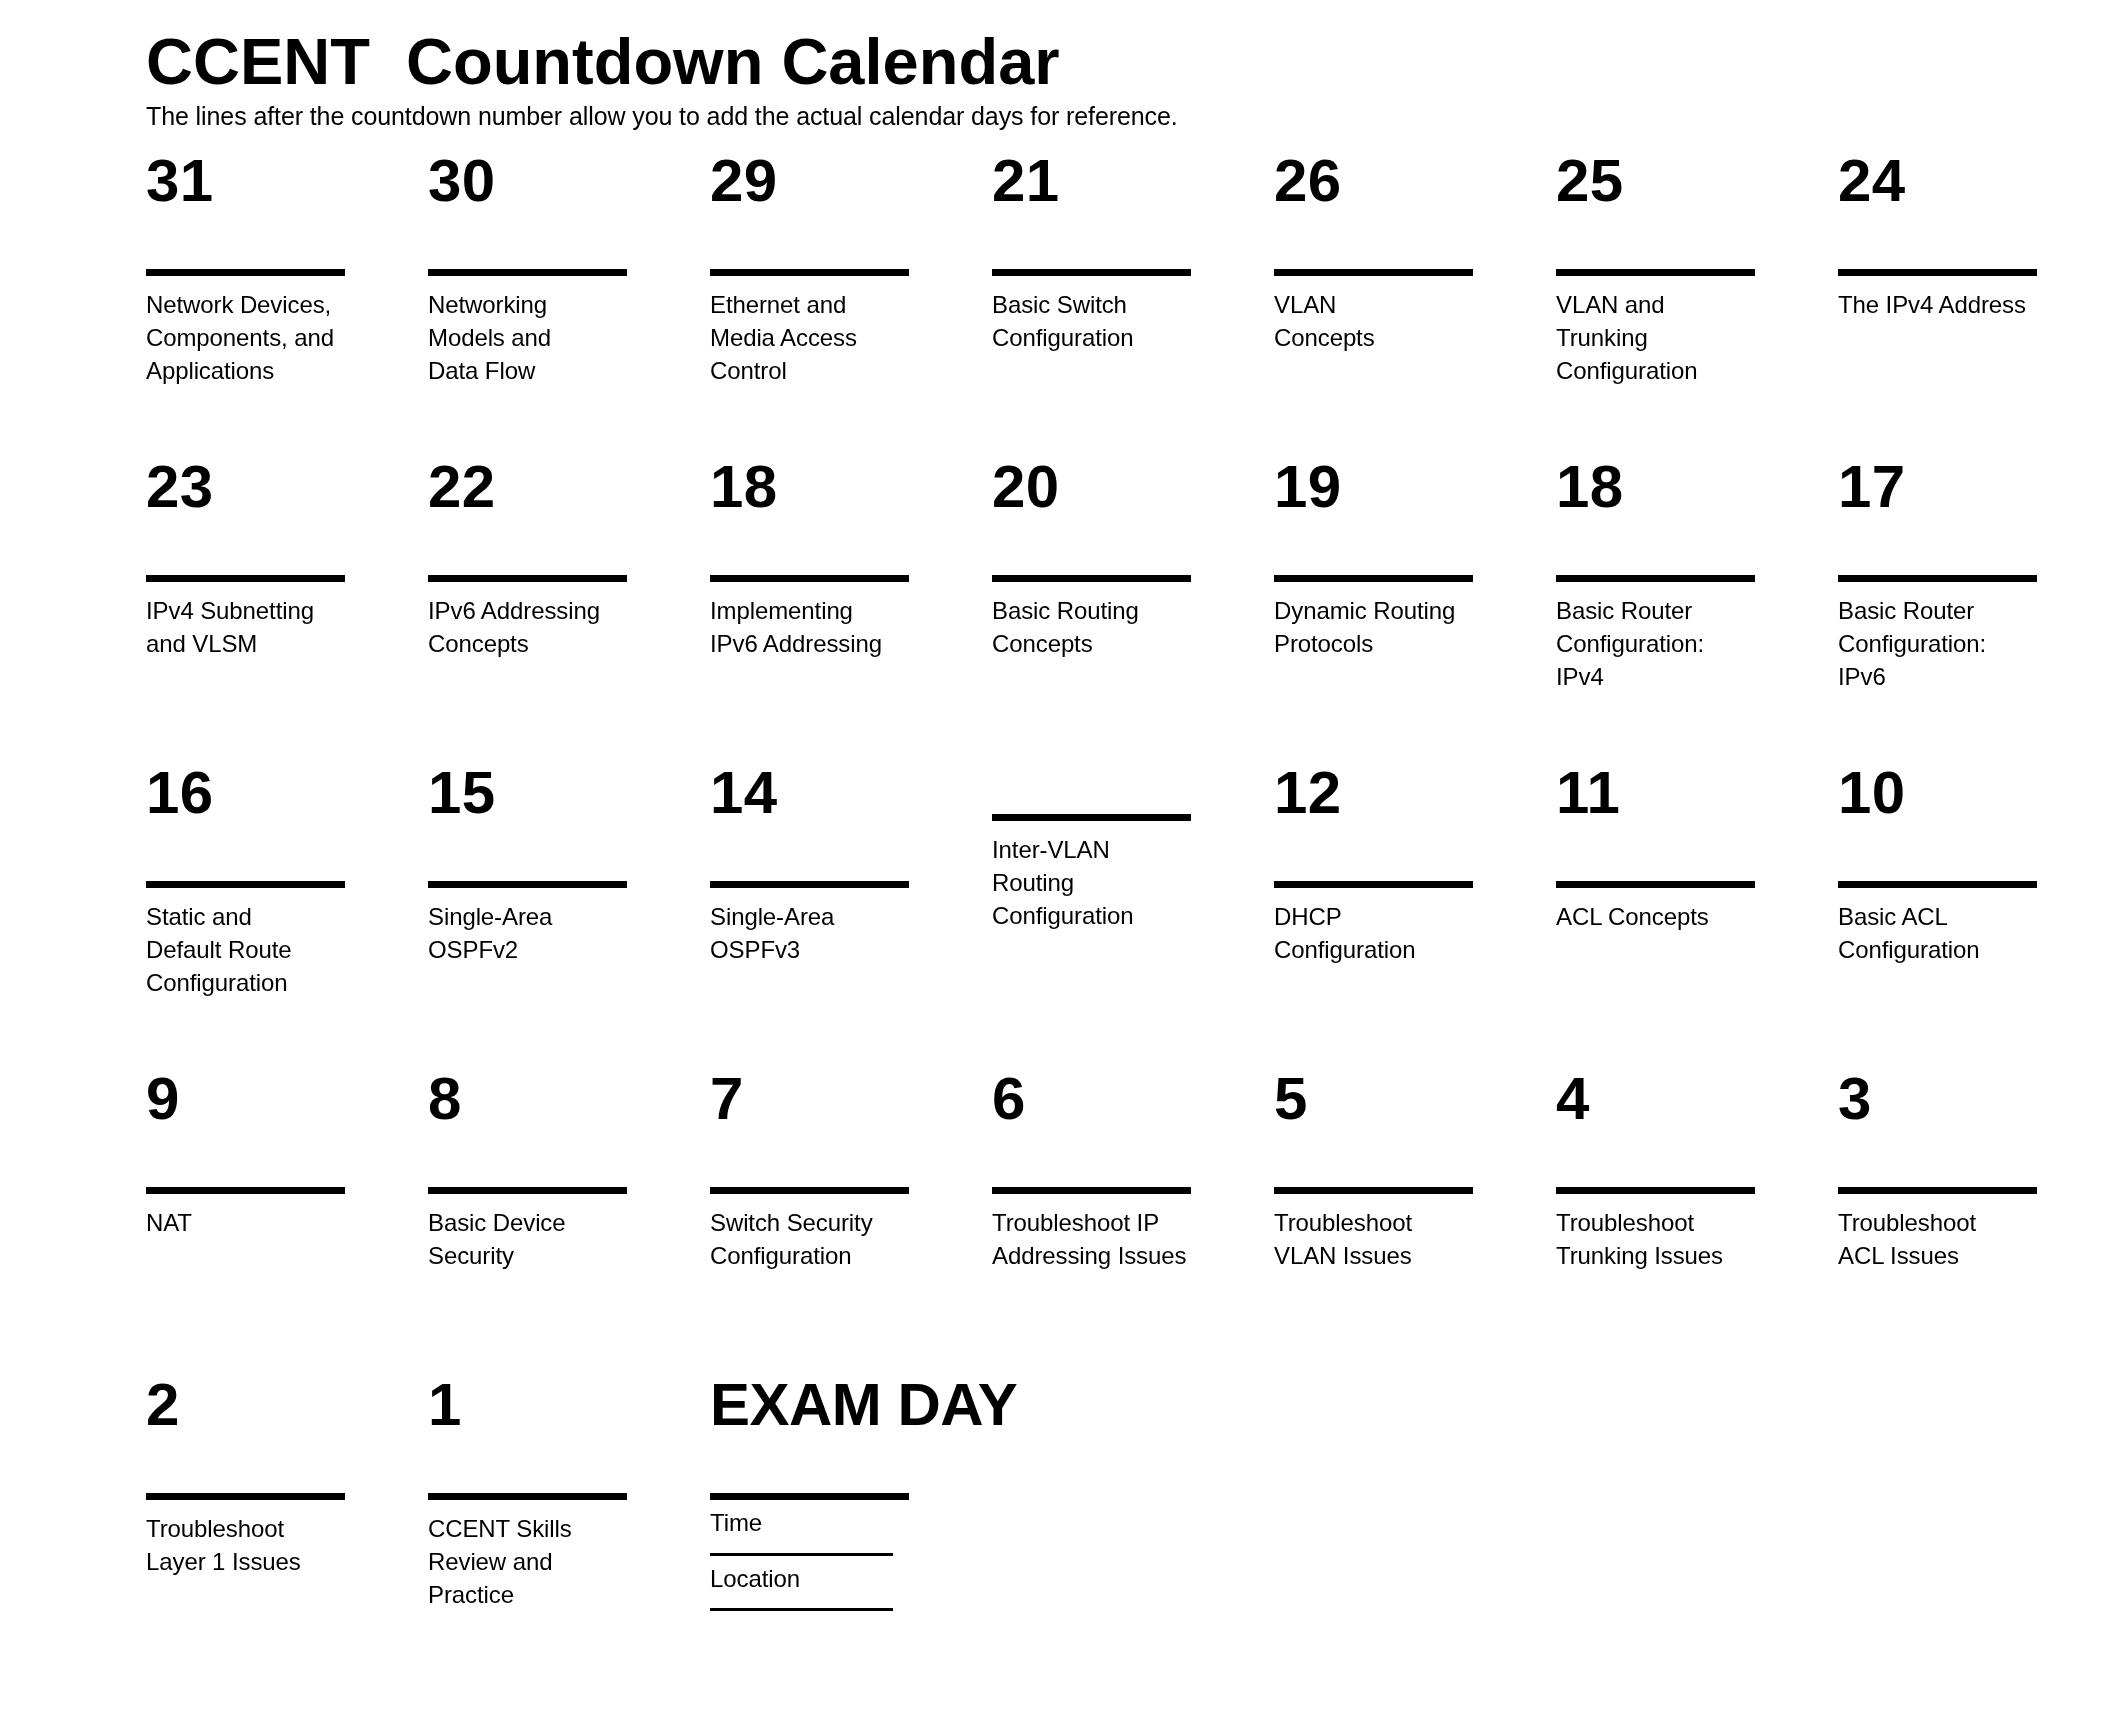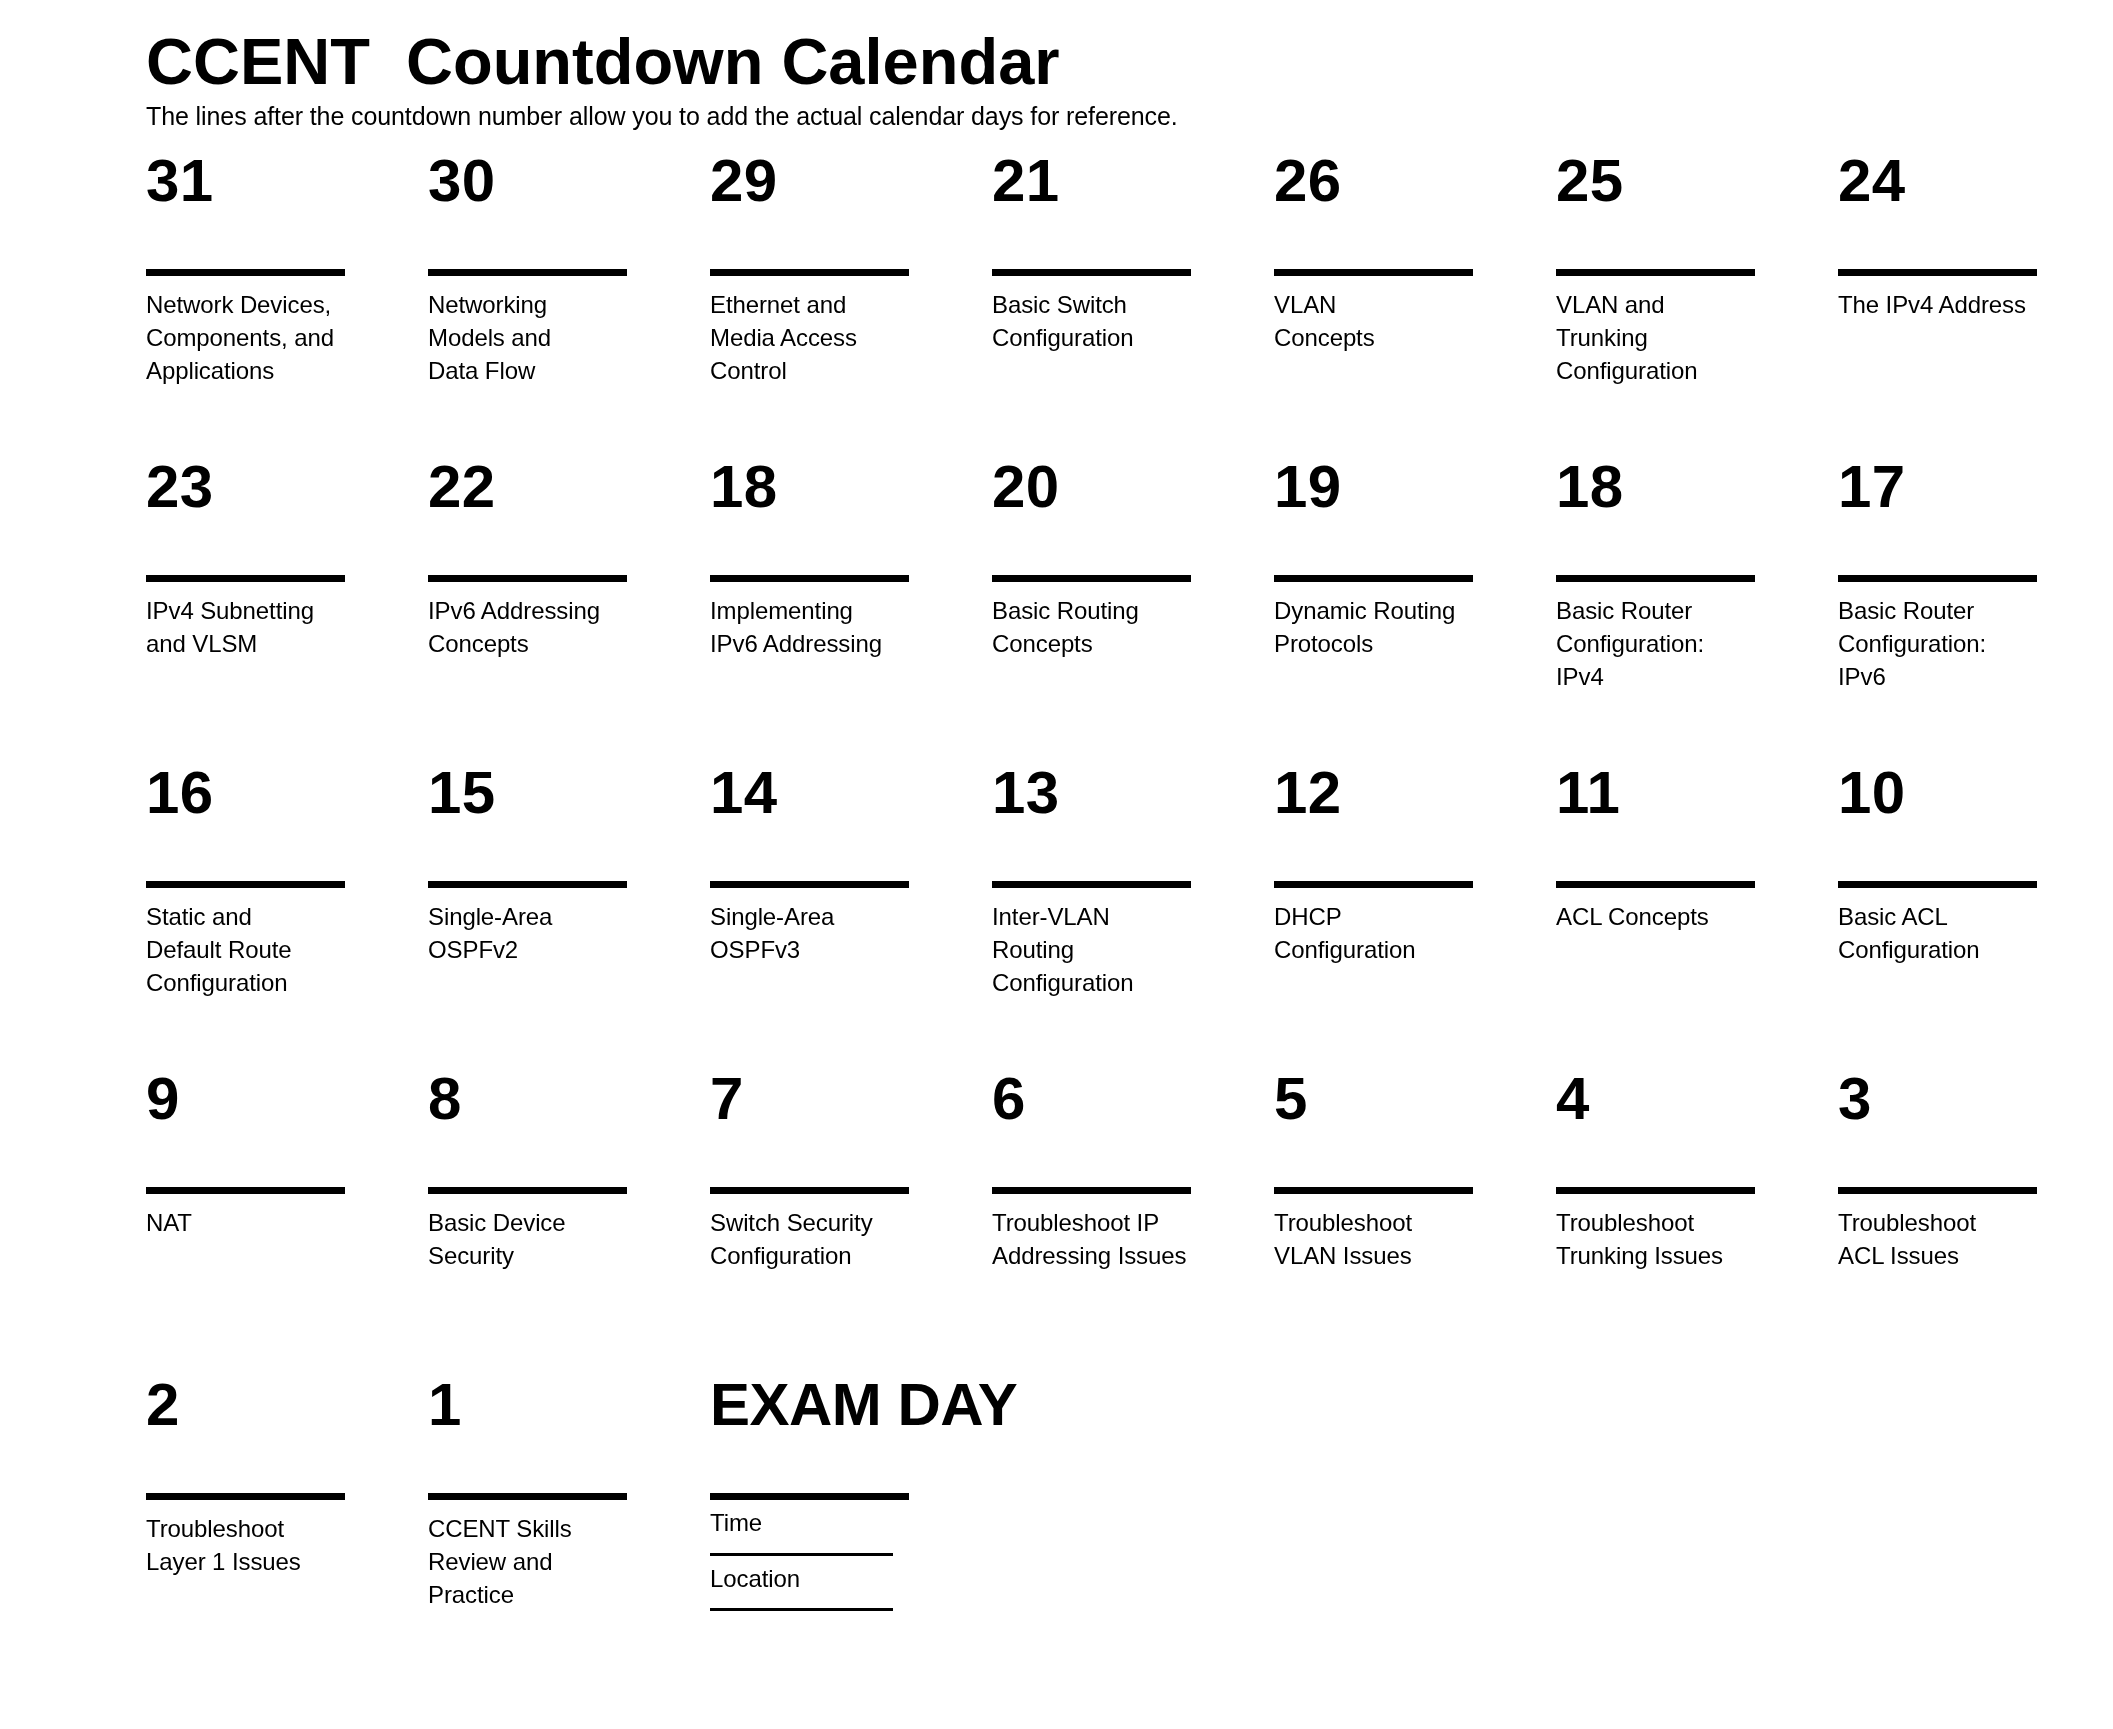--- a/index.html
+++ b/index.html
@@ -208,21 +208,20 @@
         <div class="topic">Single-Area
 OSPFv2</div>
       </div>
       <div class="cell">
         <div class="num">14</div>
         <div class="rule"></div>
         <div class="topic">Single-Area
 OSPFv3</div>
       </div>
       <div class="cell">
-        <div class="num">13</div>
         <div class="rule"></div>
         <div class="topic">Inter-VLAN
 Routing
 Configuration</div>
       </div>
       <div class="cell">
         <div class="num">12</div>
         <div class="rule"></div>
         <div class="topic">DHCP
 Configuration</div>

